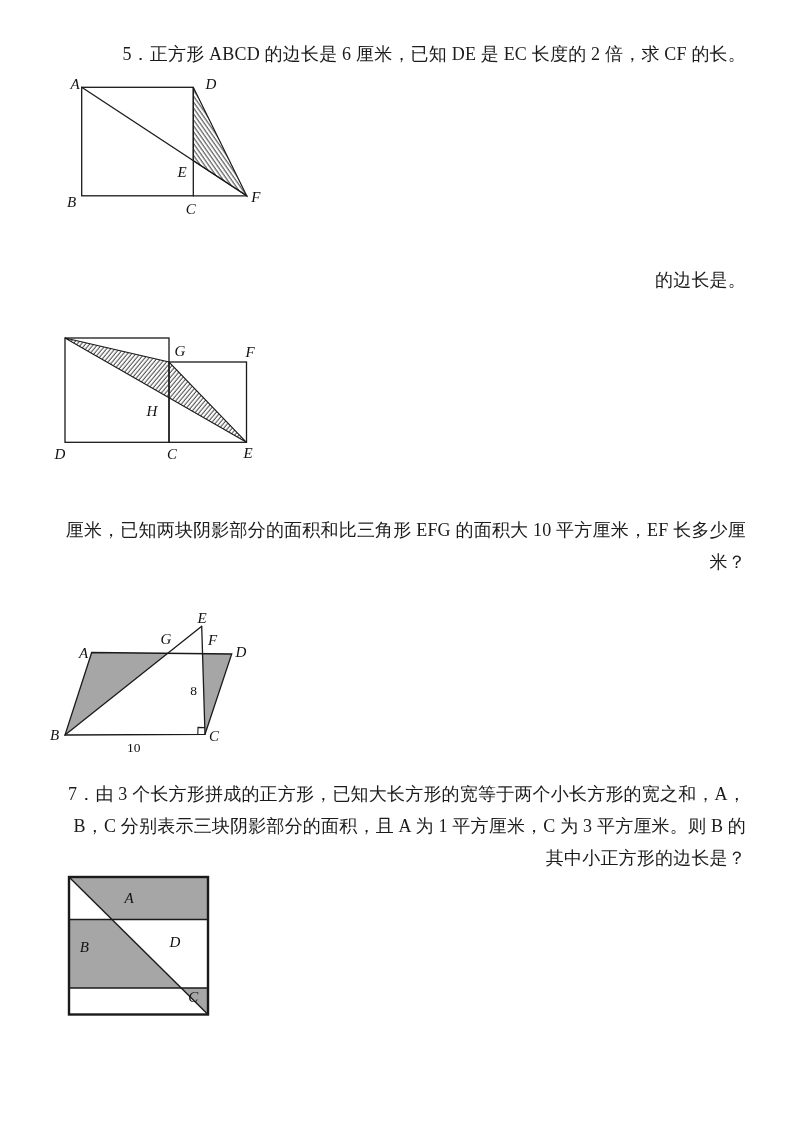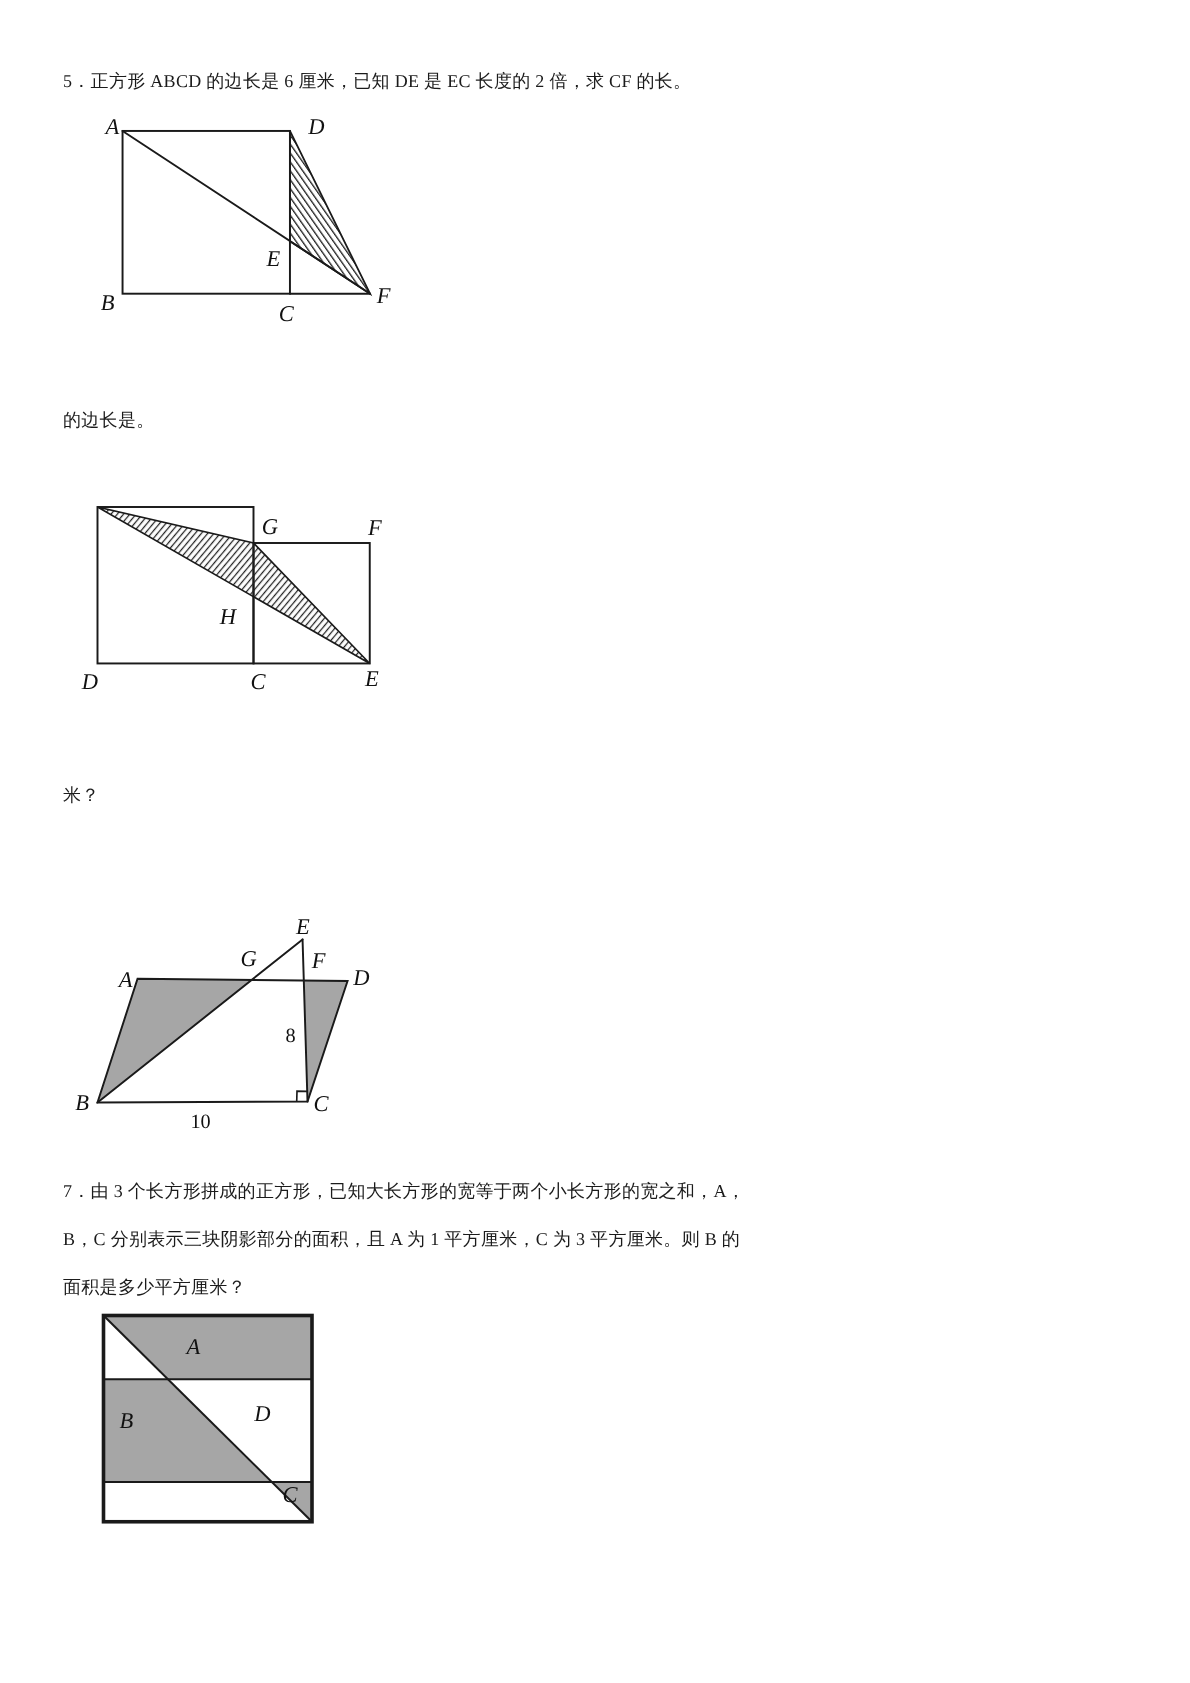--- a/index.html
+++ b/index.html
@@ -1,21 +1,21 @@
 <!DOCTYPE html>
 <html><head>
 <meta charset="utf-8">
 <style>
   html,body { margin:0; padding:0; background:#ffffff; }
   .page {
     position:relative; width:793px; height:1122px; background:#ffffff;
     font-family:"Liberation Serif","DejaVu Serif",serif;
     color:#1b1b1b; overflow:hidden;
   }
-  .plines { position:absolute; left:42px; width:714px; font-size:12px; line-height:32px; }
+  .plines { position:absolute; left:32px; width:714px; font-size:18px; line-height:32px;text-align:right; }
   .pline { white-space:nowrap; letter-spacing:0.2px; }
   svg.fig { position:absolute; }
   svg .lbl {
     font-family:"Liberation Serif","DejaVu Serif",serif;
     font-style:italic; font-size:15px; fill:#111111; text-anchor:middle;
   }
   svg .dim {
     font-family:"Liberation Serif","DejaVu Serif",serif;
     font-style:normal; font-size:13.5px; fill:#111111; text-anchor:middle;
   }
@@ -64,20 +64,21 @@
     <polygon points="15,8 119,32 196.5,112.3" fill="url(#hatch6)" stroke="#1a1a1a" stroke-width="1.1"></polygon>
     <text class="lbl" x="10" y="129">D</text>
     <text class="lbl" x="122" y="129">C</text>
     <text class="lbl" x="198" y="127.5">E</text>
     <text class="lbl" x="130" y="26">G</text>
     <text class="lbl" x="200" y="26.5">F</text>
     <text class="lbl" x="102" y="86">H</text>
   </svg>
 
   <div class="plines" style="top:514px">
+    <div class="pline">厘米，已知两块阴影部分的面积和比三角形 EFG 的面积大 10 平方厘米，EF 长多少厘</div>
     <div class="pline">米？</div>
   </div>
 
   <svg class="fig" style="left:45px; top:608px" width="232" height="155" viewBox="0 0 232 155">
     <polygon points="46.7,44.5 122.7,45.3 20,127" fill="#a6a6a6" stroke="none"></polygon>
     <polygon points="157.6,45.7 186.7,46 160,126.3" fill="#a6a6a6" stroke="none"></polygon>
     <polygon class="ln" points="46.7,44.5 186.7,46 160,126.3 20,127"></polygon>
     <line class="ln" x1="20" y1="127" x2="156.7" y2="18.3"></line>
     <line class="ln" x1="156.7" y1="18.3" x2="160" y2="126.3"></line>
     <path d="M 152.8 126.6 L 153 119.4 L 159.7 119.6" fill="none" stroke="#1a1a1a" stroke-width="1.1"></path>
@@ -88,21 +89,21 @@
     <text class="lbl" x="38.7" y="50.3">A</text>
     <text class="lbl" x="9.7" y="132">B</text>
     <text class="lbl" x="169" y="132.7">C</text>
     <text class="dim" x="148.7" y="86.7">8</text>
     <text class="dim" x="88.7" y="143.7">10</text>
   </svg>
 
   <div class="plines" style="top:778px">
     <div class="pline">7．由 3 个长方形拼成的正方形，已知大长方形的宽等于两个小长方形的宽之和，A，</div>
     <div class="pline">B，C 分别表示三块阴影部分的面积，且 A 为 1 平方厘米，C 为 3 平方厘米。则 B 的</div>
-    <div class="pline">面积是多少平方厘米？</div>
+    <div class="pline">其中小正方形的边长是？</div>
   </div>
 
   <svg class="fig" style="left:62px; top:872px" width="155" height="150" viewBox="0 0 155 150">
     <polygon points="7,5 146,5 146,47.5 50,47.5" fill="#a6a6a6" stroke="none"></polygon>
     <polygon points="7,47.5 50,47.5 119.2,116 7,116" fill="#a6a6a6" stroke="none"></polygon>
     <polygon points="119.2,116 146,116 146,142.5" fill="#a6a6a6" stroke="none"></polygon>
     <line x1="7" y1="47.5" x2="146" y2="47.5" stroke="#1a1a1a" stroke-width="1.4"></line>
     <line x1="7" y1="116" x2="146" y2="116" stroke="#1a1a1a" stroke-width="1.4"></line>
     <line x1="7" y1="5" x2="146" y2="142.5" stroke="#1a1a1a" stroke-width="1.4"></line>
     <rect class="thick" x="7" y="5" width="139" height="137.5"></rect>

